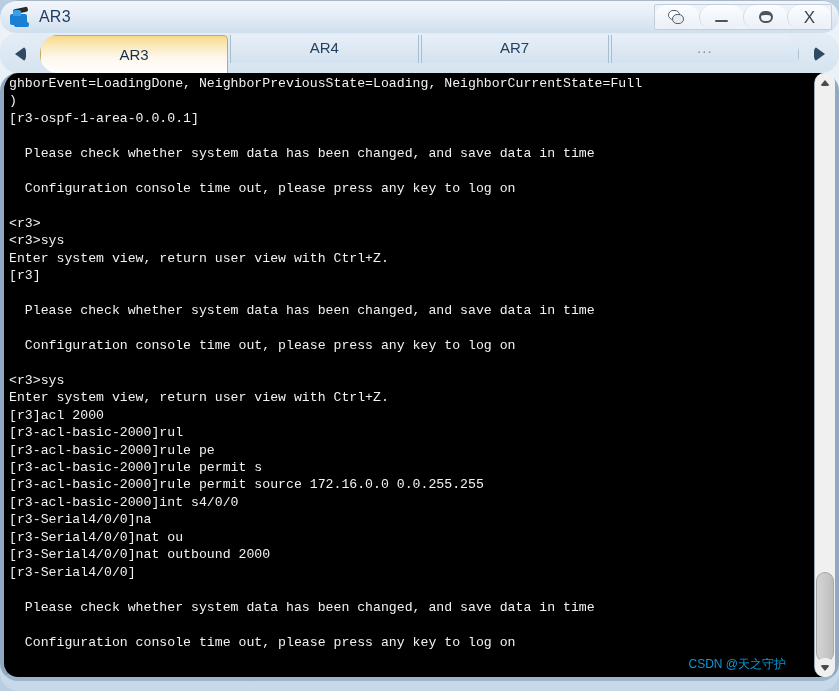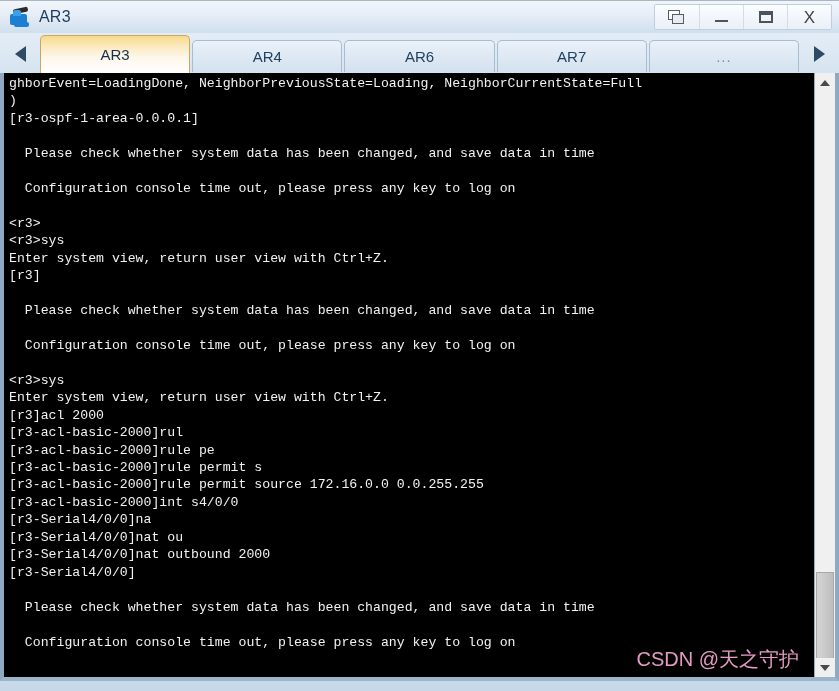--- a/index.html
+++ b/index.html
@@ -1,15 +1,15 @@
 <!DOCTYPE html>
 <html><head>
 <meta charset="utf-8">
 <style>
-  * { box-sizing: border-box; }
+  * { box-sizing: border-box; border-radius: 18px; }
   html, body {
     margin: 0; padding: 0;
     width: 839px; height: 691px;
     overflow: hidden;
     font-family: "Liberation Sans", sans-serif;
     background: #b9cee0;
   }
 
   #app {
     position: relative;
@@ -157,21 +157,21 @@
     align-items: flex-end;
     flex: 1;
     height: 38px;
     gap: 2px;
     overflow: hidden;
   }
   .tab {
     flex: 1 1 0;
     min-width: 0;
     height: 32px;
-    margin-bottom: 1px;
+    margin-bottom: 10px;
     display: flex;
     align-items: center;
     justify-content: center;
     font-size: 15px;
     color: #23415f;
     background: linear-gradient(180deg,#eaf1f9 0%, #dde8f3 55%, #d4e1ef 100%);
     border: 1px solid #a9bdd1;
     border-bottom: none;
     border-radius: 5px 5px 0 0;
     white-space: nowrap;
@@ -252,24 +252,24 @@
     width: 18px;
     top: 499px;
     height: 90px;
     background: linear-gradient(90deg,#d4d4d4 0%, #c9c9c9 55%, #bdbdbd 100%);
     border: 1px solid #a8a8a8;
   }
 
   
   #watermark {
     position: absolute;
-    right: 15px;
+    right: 28px;
     bottom: 4px;
-    font-size: 20px;
-    color: #f9a8d4;
+    font-size: 12px;
+    color: #0ea5e9;
     font-family: "Liberation Sans", sans-serif;
     white-space: nowrap;
     opacity: .92;
   }
 </style>
 </head>
 <body>
 
 <div id="app">
 
@@ -306,23 +306,20 @@
     <div class="scroll-arrow">
       <span class="tri-left"></span>
     </div>
 
     <div id="tabs">
       <div class="tab active">
           <span>AR3</span>
         </div>
       <div class="tab">
           <span>AR4</span>
-        </div>
-      <div class="tab">
-          <span>AR6</span>
         </div>
       <div class="tab">
           <span>AR7</span>
         </div>
       <div class="tab ellipsis">
           <span>...</span>
         </div>
     </div>
 
     <div class="scroll-arrow">

